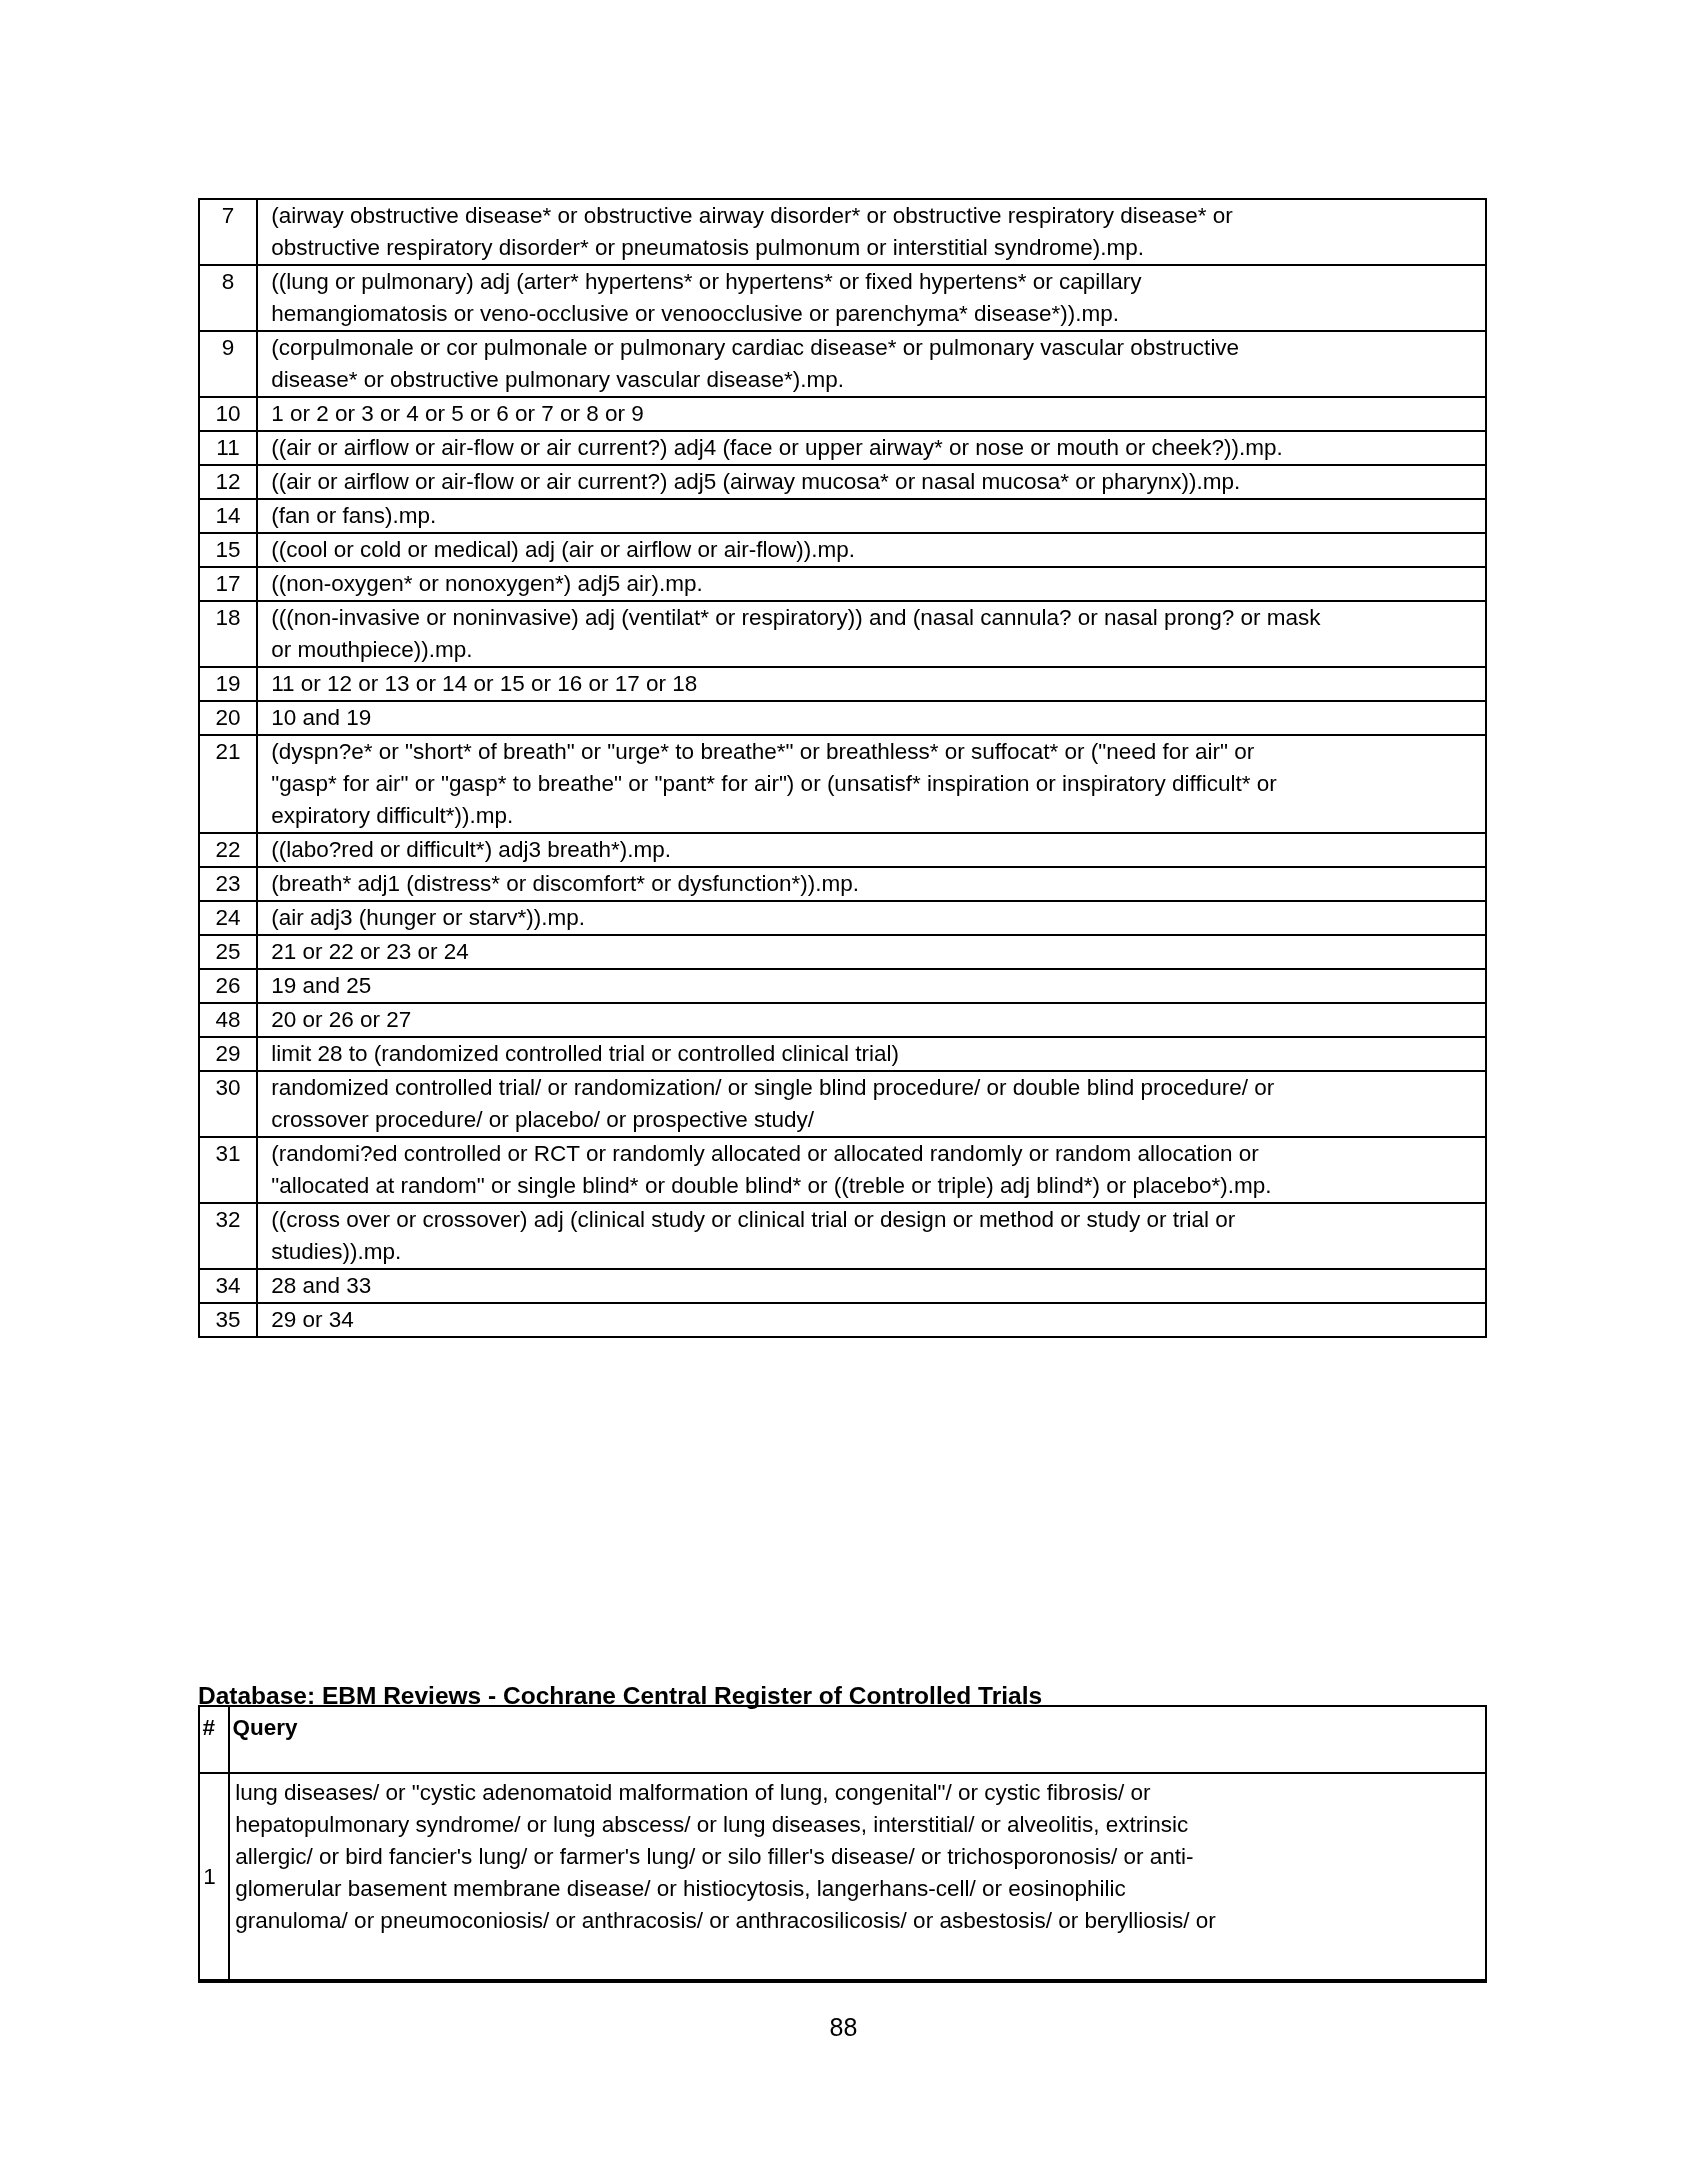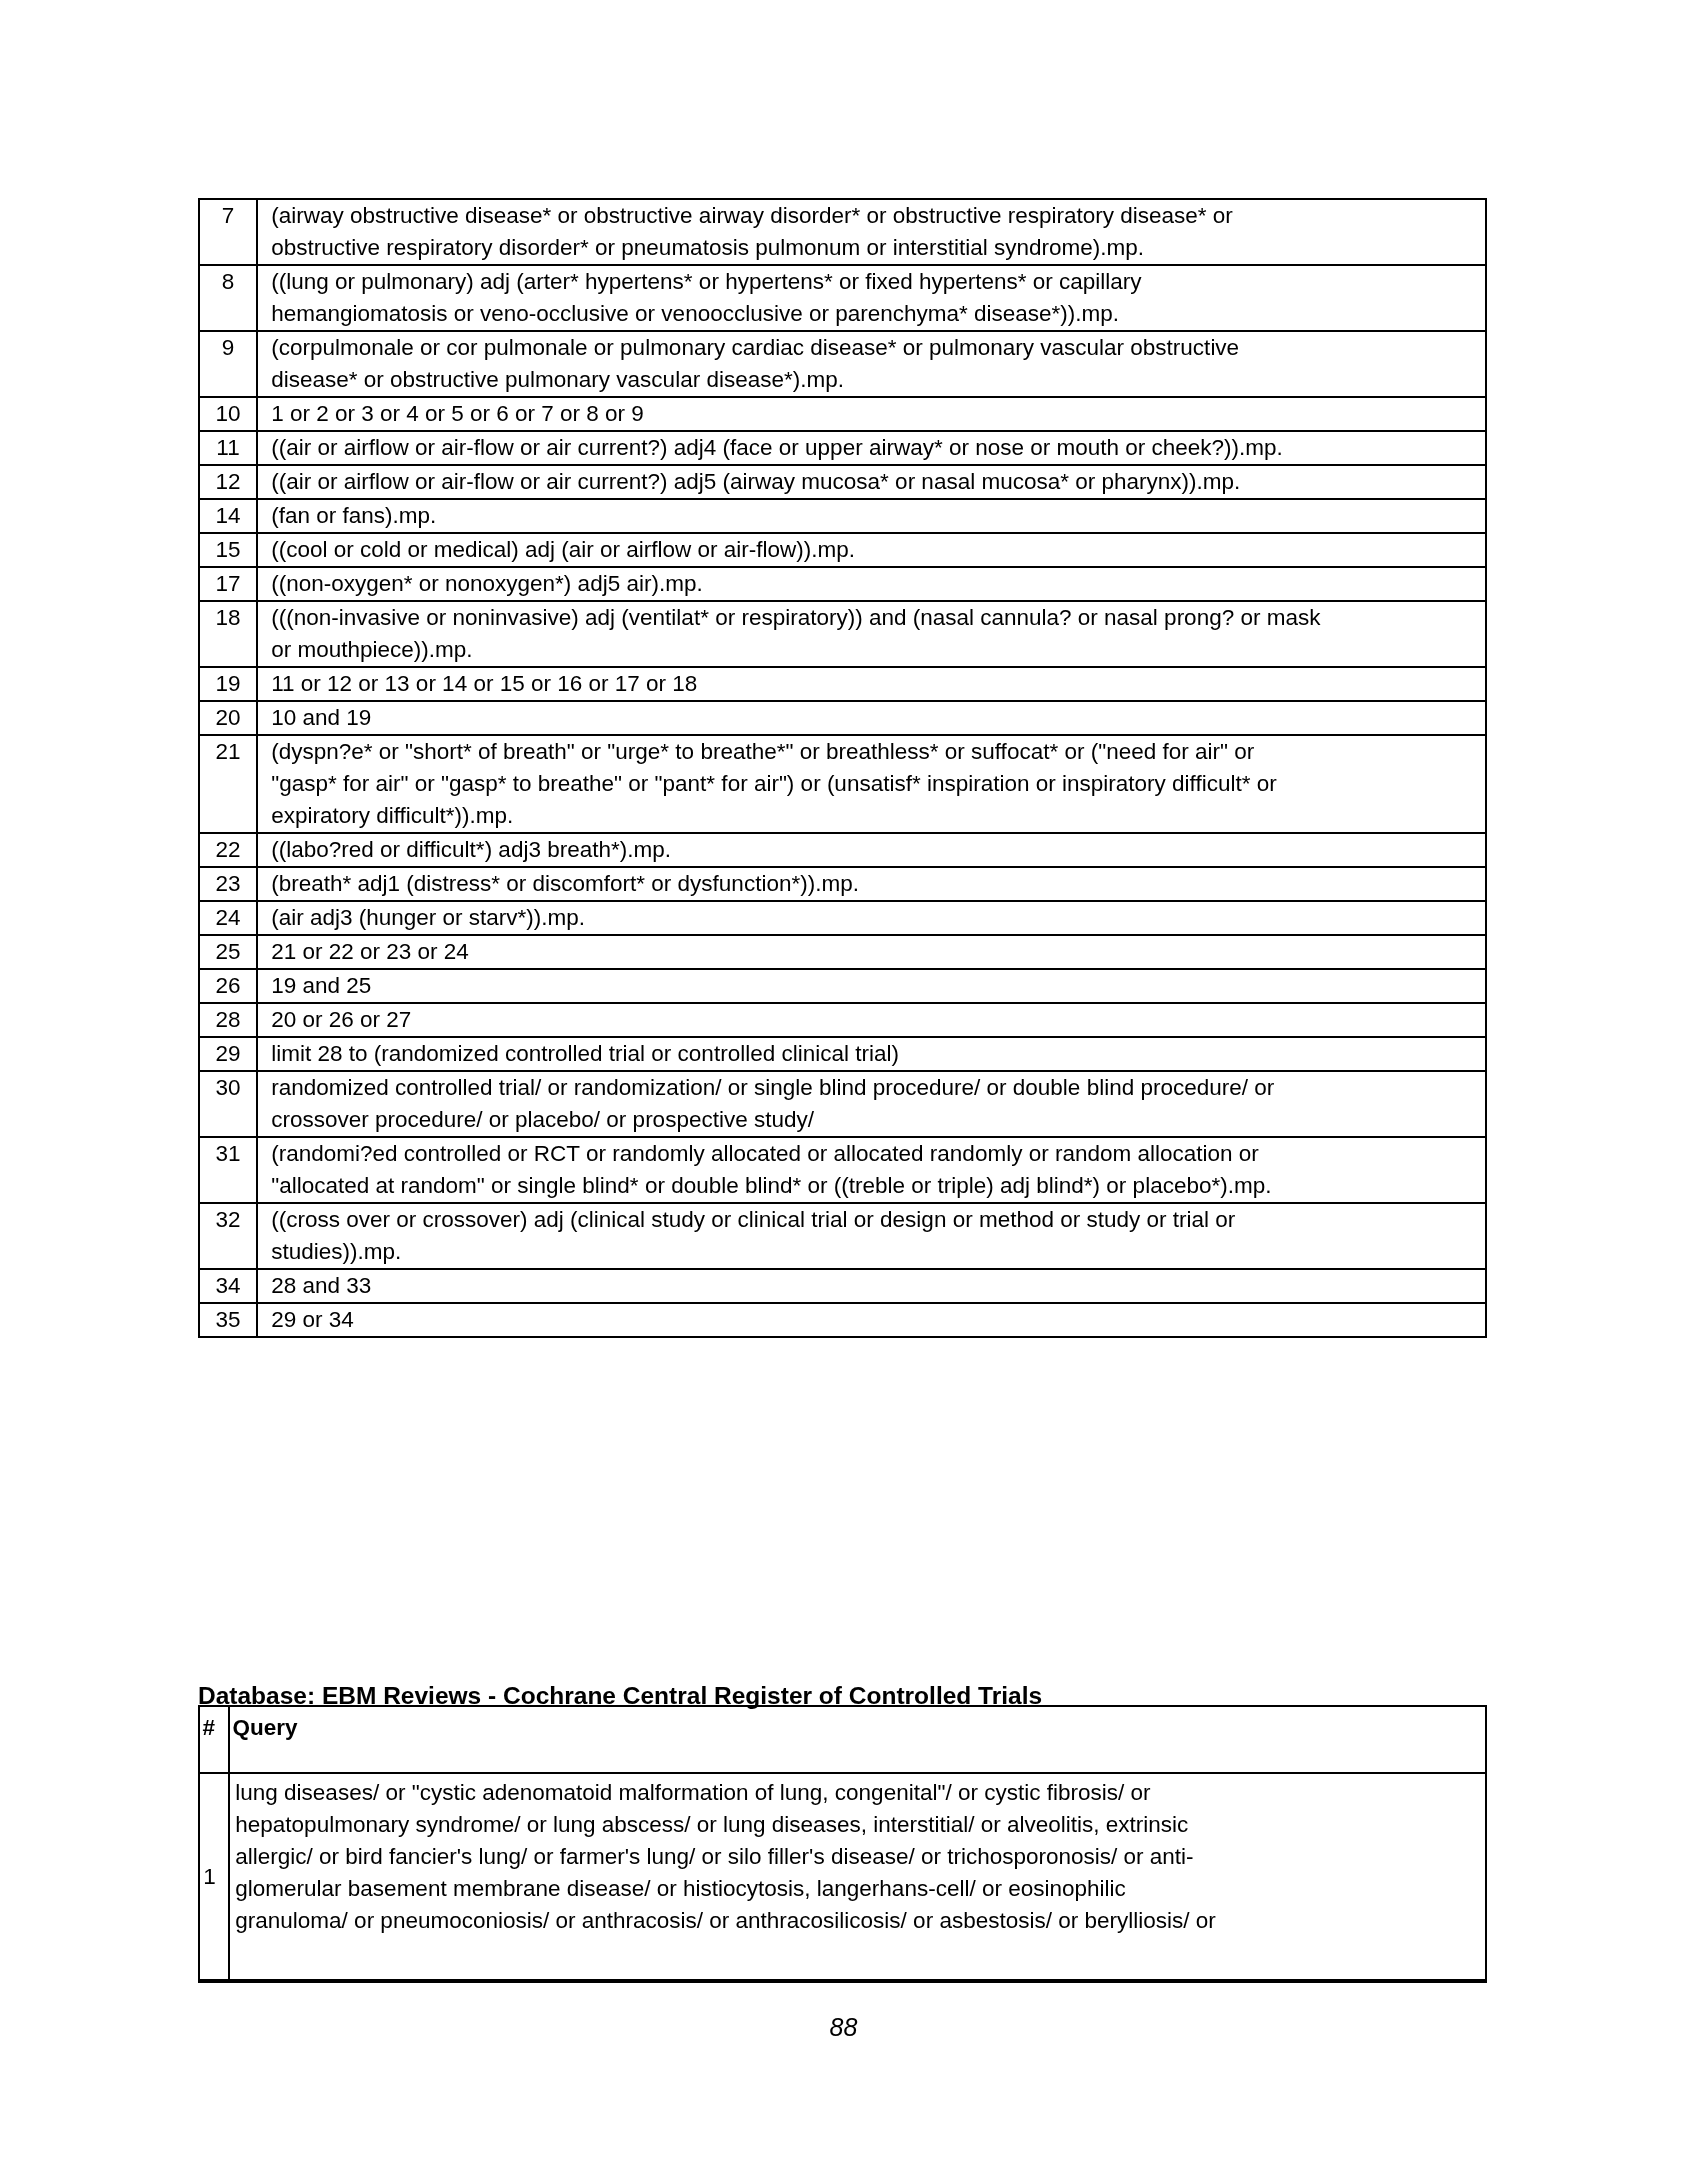--- a/index.html
+++ b/index.html
@@ -45,21 +45,21 @@
     font-weight:bold;
   }
   .t2 td { height:208px; }
   .t2 td.num   { vertical-align:middle; text-align:left; padding:0 1.3px 0 3.3px; }
   .t2 td.query { vertical-align:top; padding:2.6px 5.3px 0 5.3px; white-space:pre-wrap; }
   .t2 tr:last-child td { border-bottom-width:4.6px; }
 
   
   .page-number {
     position:absolute; left:0; top:2011px; width:100%;
-    text-align:center; font-size:25px; line-height:32px;font-style:italic;
+    text-align:center; font-size:25px; line-height:32px;
   }
 </style>
 </head>
 <body>
 
 <div class="page">
 
   <table class="t1">
     <colgroup>
         <col style="width:58px">
@@ -138,21 +138,21 @@
         </tr>
         <tr>
           <td class="num">25</td>
           <td class="query">21 or 22 or 23 or 24</td>
         </tr>
         <tr>
           <td class="num">26</td>
           <td class="query">19 and 25</td>
         </tr>
         <tr>
-          <td class="num">28</td>
+          <td class="num">48</td>
           <td class="query">20 or 26 or 27</td>
         </tr>
         <tr>
           <td class="num">29</td>
           <td class="query">limit 28 to (randomized controlled trial or controlled clinical trial)</td>
         </tr>
         <tr>
           <td class="num">30</td>
           <td class="query">randomized controlled trial/ or randomization/ or single blind procedure/ or double blind procedure/ or
 crossover procedure/ or placebo/ or prospective study/</td>

